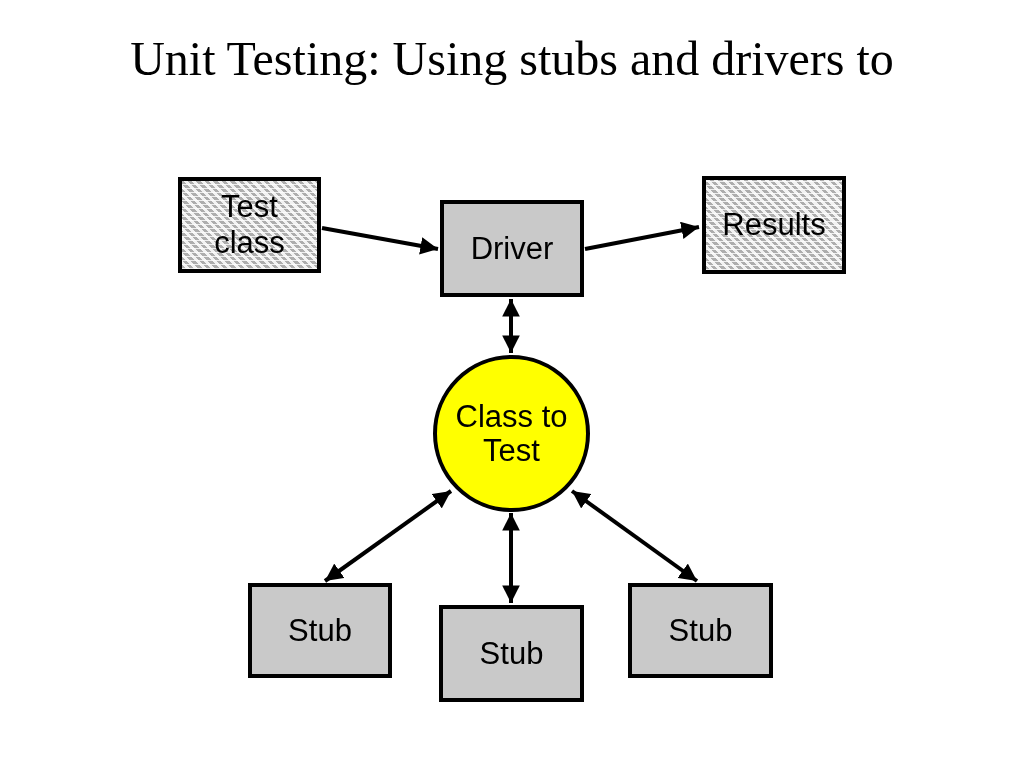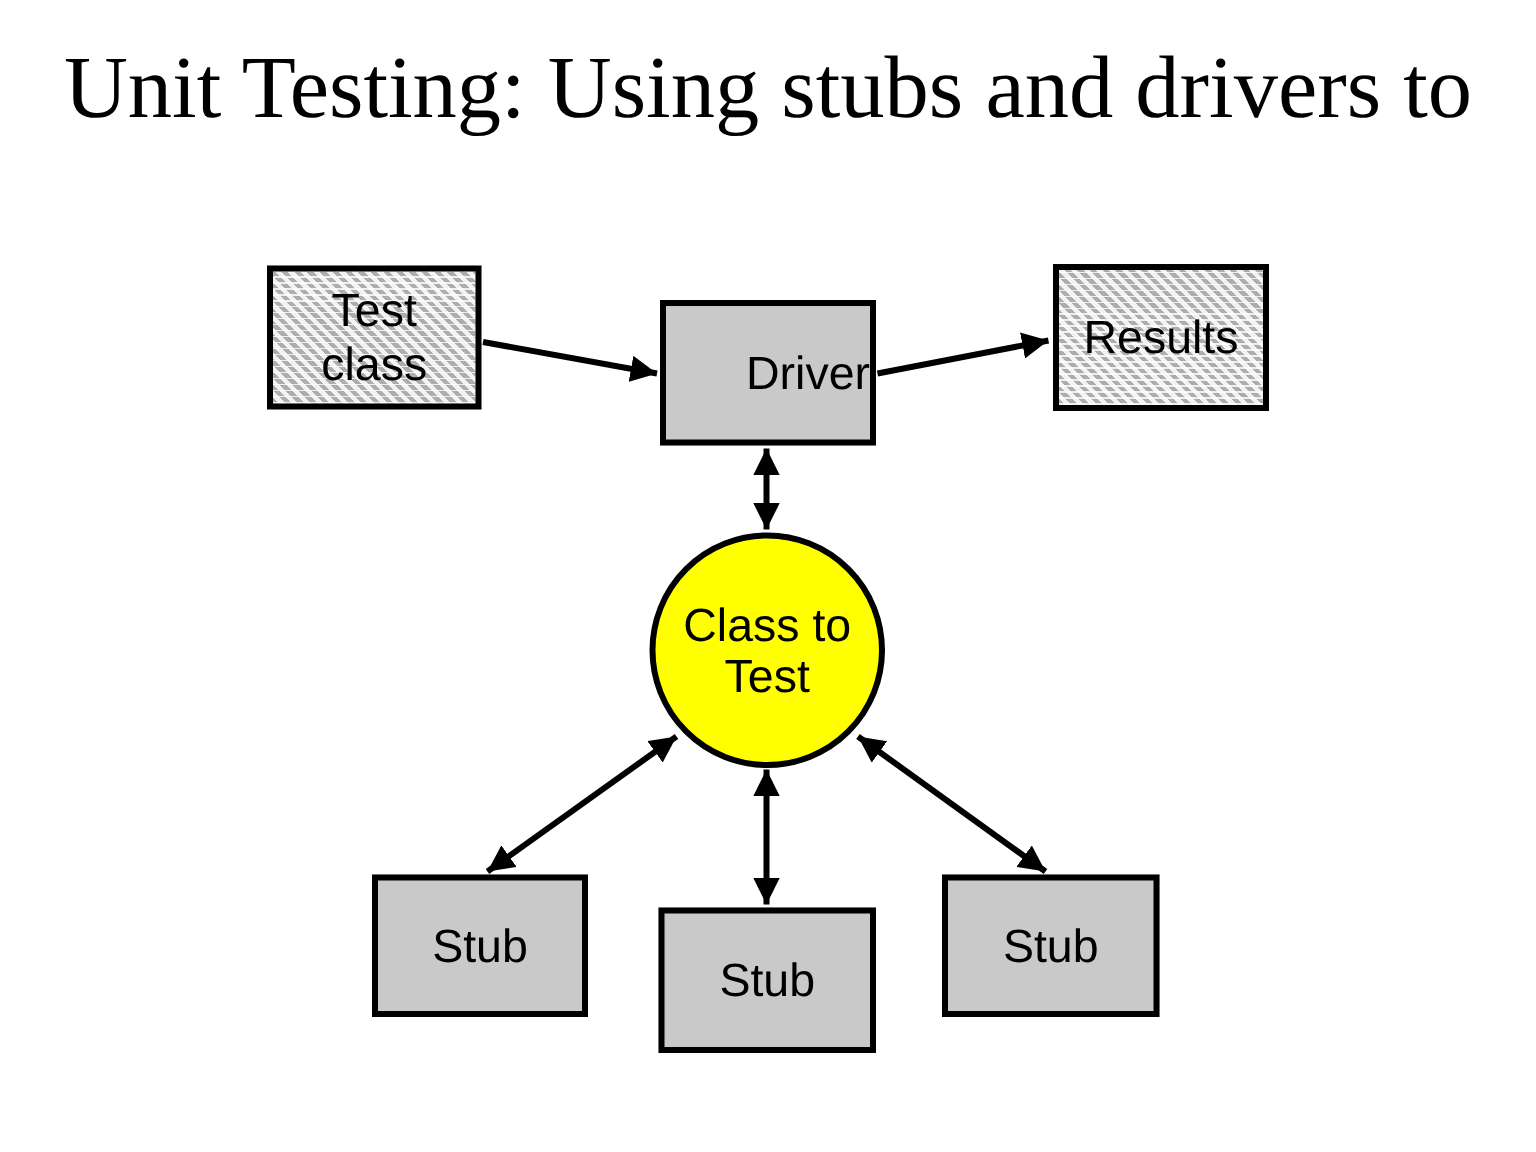--- a/index.html
+++ b/index.html
@@ -12,21 +12,21 @@
   }
   .slide { position: absolute; inset: 0; background: #ffffff; }
 
   .title {
     position: absolute;
     top: 28px; left: 0; width: 100%;
     text-align: center;
     color: #000000;
     font-family: "Liberation Serif", serif;
     font-weight: 400;
-    font-size: 59px;
+    font-size: 48px;
     line-height: 61px;
   }
   .title span { display: block; }
 
   .connectors { position: absolute; left: 0; top: 0; width: 1024px; height: 768px; }
 
   .node {
     position: absolute;
     display: flex;
     flex-direction: column;
@@ -49,21 +49,21 @@
       repeating-linear-gradient(45deg, #adadad 0px, #adadad 3px, transparent 3px, transparent 6px);
   }
 
   .circle {
     border-radius: 50%;
     background: #ffff00;
     line-height: 34px;
   }
 
   .n-test-cases  { left: 178px; top: 177px; width: 143px; height: 96px; }
-  .n-driver      { left: 440px; top: 200px; width: 144px; height: 97px; align-items: flex-end; }
+  .n-driver      { left: 440px; top: 200px; width: 144px; height: 97px; }
   .n-results     { left: 702px; top: 176px; width: 144px; height: 98px; }
   .n-class       { left: 433px; top: 355px; width: 157px; height: 157px; }
   .n-stub-left   { left: 248px; top: 583px; width: 144px; height: 95px; }
   .n-stub-middle { left: 439px; top: 605px; width: 145px; height: 97px; }
   .n-stub-right  { left: 628px; top: 583px; width: 145px; height: 95px; }
 </style>
 </head>
 <body>
 
 <div class="slide">

